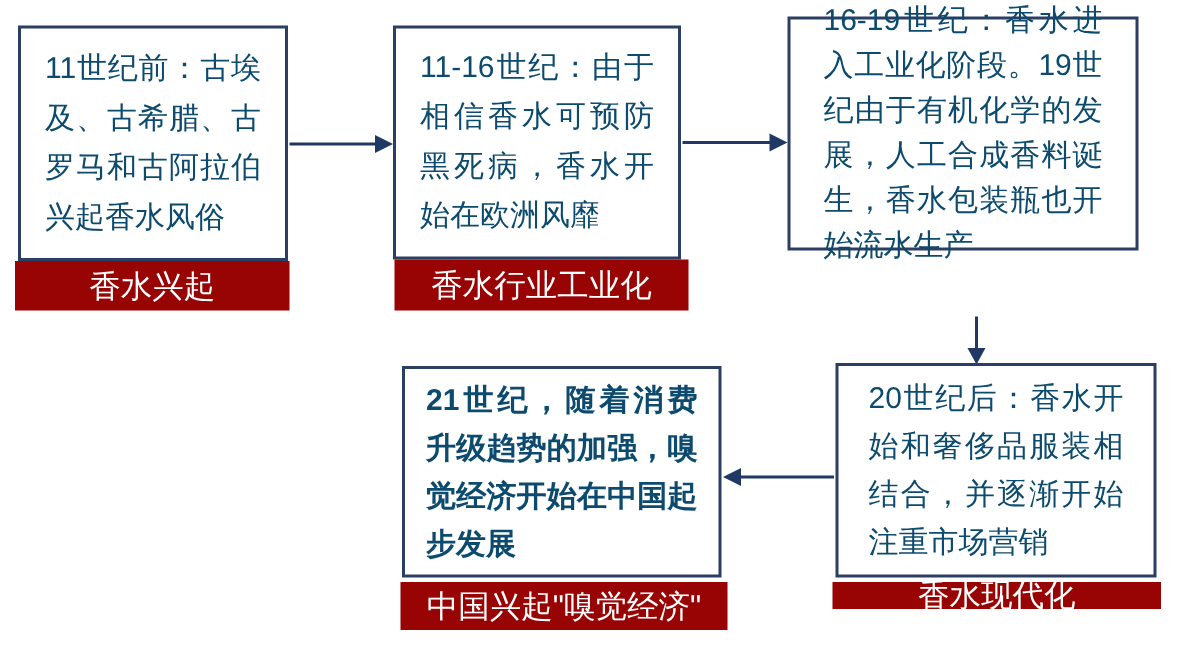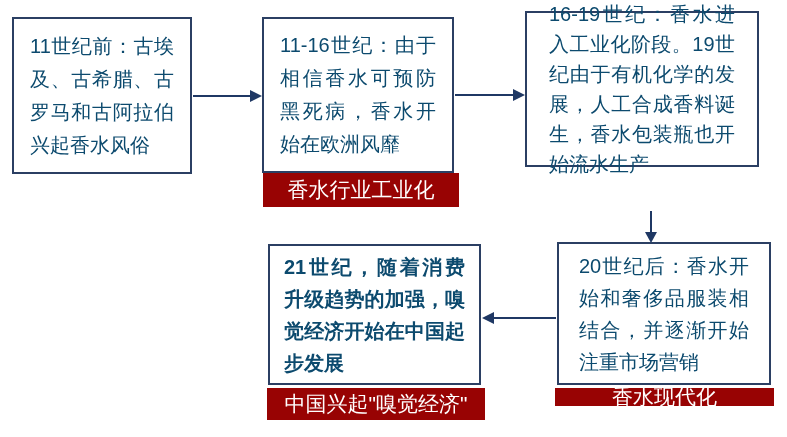--- a/index.html
+++ b/index.html
@@ -90,20 +90,21 @@
     </g>
     <g stroke="#1F3864" fill="#1F3864">
       <line x1="556" y1="318" x2="493" y2="318" stroke-width="2"></line>
       <polygon points="494,312 482,318 494,324" stroke="none"></polygon>
     </g>
   </svg>
 
   <div class="box box1">
     <div class="txt">11世纪前：古埃及、古希腊、古罗马和古阿拉伯兴起香水风俗</div>
   </div>
+  <div class="bar bar1">香水兴起</div>
 
   <div class="box box2">
     <div class="txt">11-16世纪：由于相信香水可预防黑死病，香水开始在欧洲风靡</div>
   </div>
   <div class="bar bar2">香水行业工业化</div>
 
   <div class="box box3">
     <div class="txt">16-19世纪：香水进入工业化阶段。19世纪由于有机化学的发展，人工合成香料诞生，香水包装瓶也开始流水生产</div>
   </div>
 

